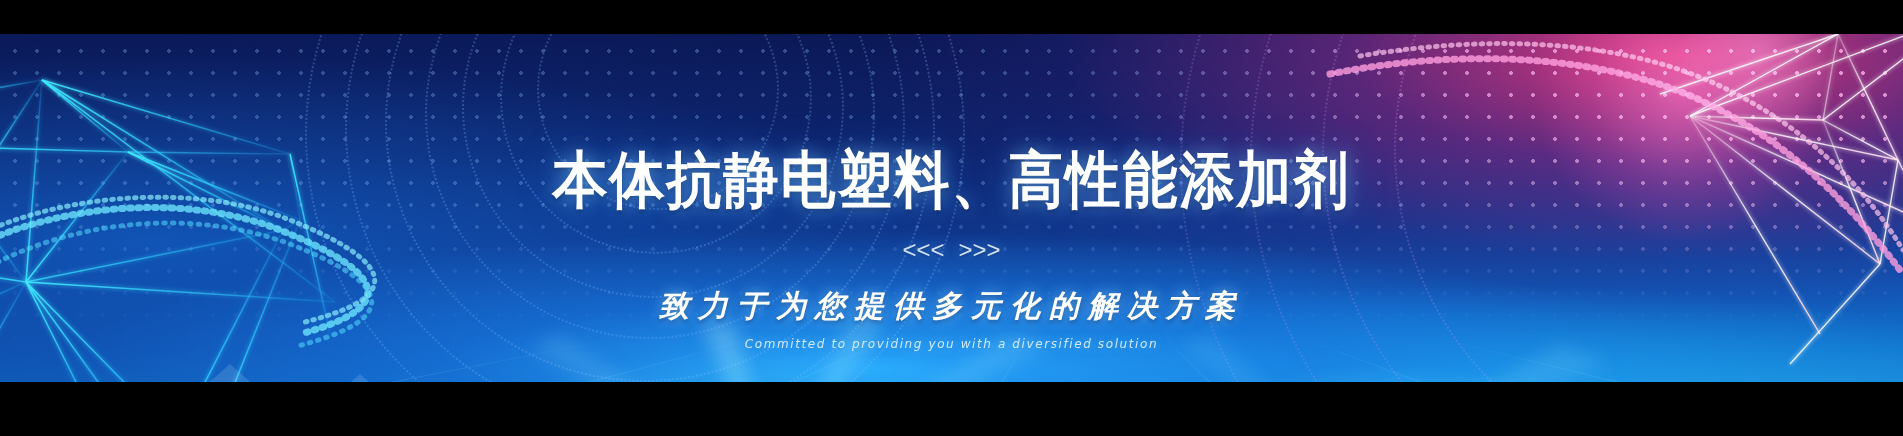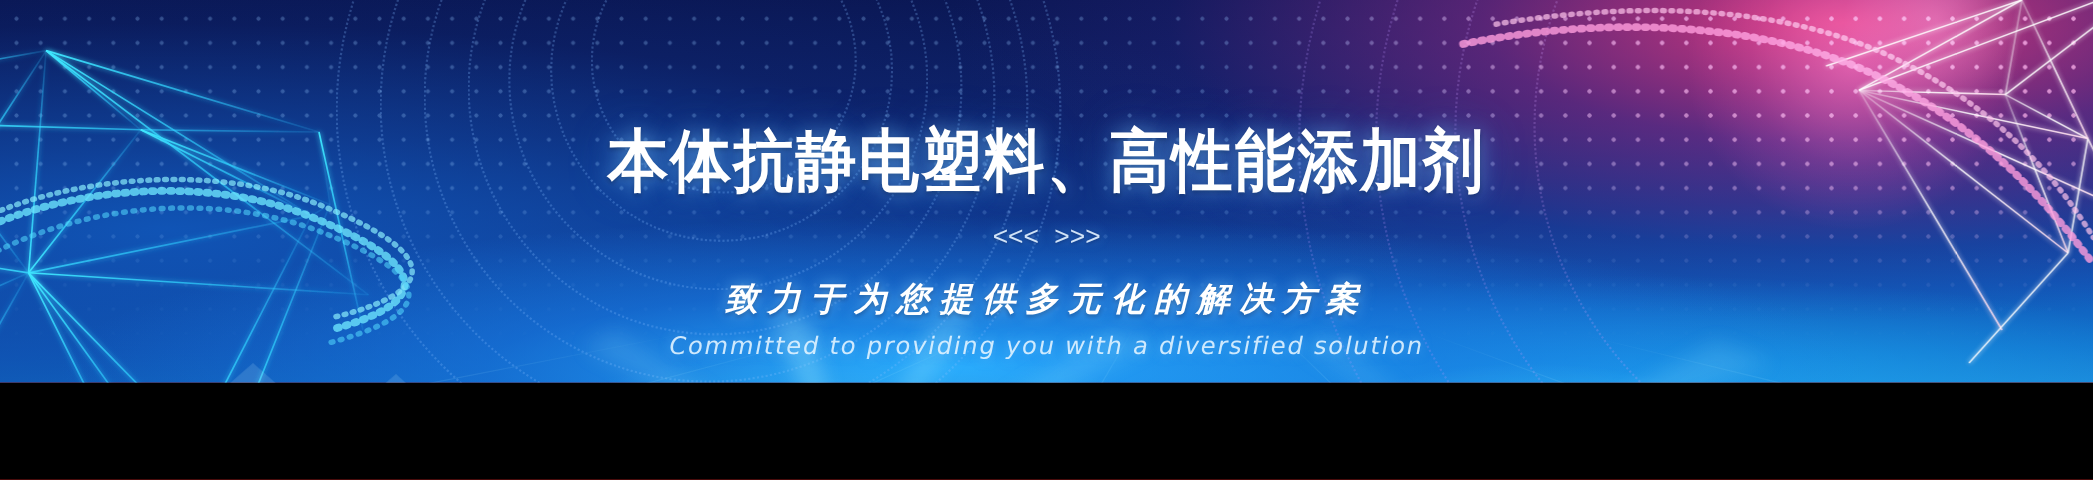--- a/index.html
+++ b/index.html
@@ -8,21 +8,22 @@
     background: #000;
   }
   * { box-sizing: border-box; }
 
   #banner {
     position: relative;
     width: 1903px;
     height: 348px;
     overflow: hidden;
     font-family: "Liberation Sans", sans-serif;
-    background: #b91c1c;
+    background: #8b5cf6;
+    margin-top: 34px;
   }
 
   .layer {
     position: absolute;
     inset: 0;
     pointer-events: none;
   }
 
   
   #bg-base {
@@ -131,21 +132,21 @@
     color: #ffffff;
     white-space: nowrap;
     font-family: Liberation Serif, serif;
     font-style: italic;
     font-weight: 700;
     text-shadow: 0 0 14px rgba(140,215,255,0.7), 0 2px 4px rgba(5,30,80,0.5);
   }
 
   #englishline {
     margin-top: 10px;
-    font-size: 22px;
+    font-size: 12px;
     letter-spacing: 1.6px;
     color: rgba(225,243,255,0.90);
     white-space: nowrap;
     font-family: "DejaVu Sans", sans-serif;
     font-style: italic;
     text-shadow: 0 0 10px rgba(120,200,255,0.55);
   }
 
   svg.vec { position: absolute; inset: 0; width: 1903px; height: 436px; }
 </style>

